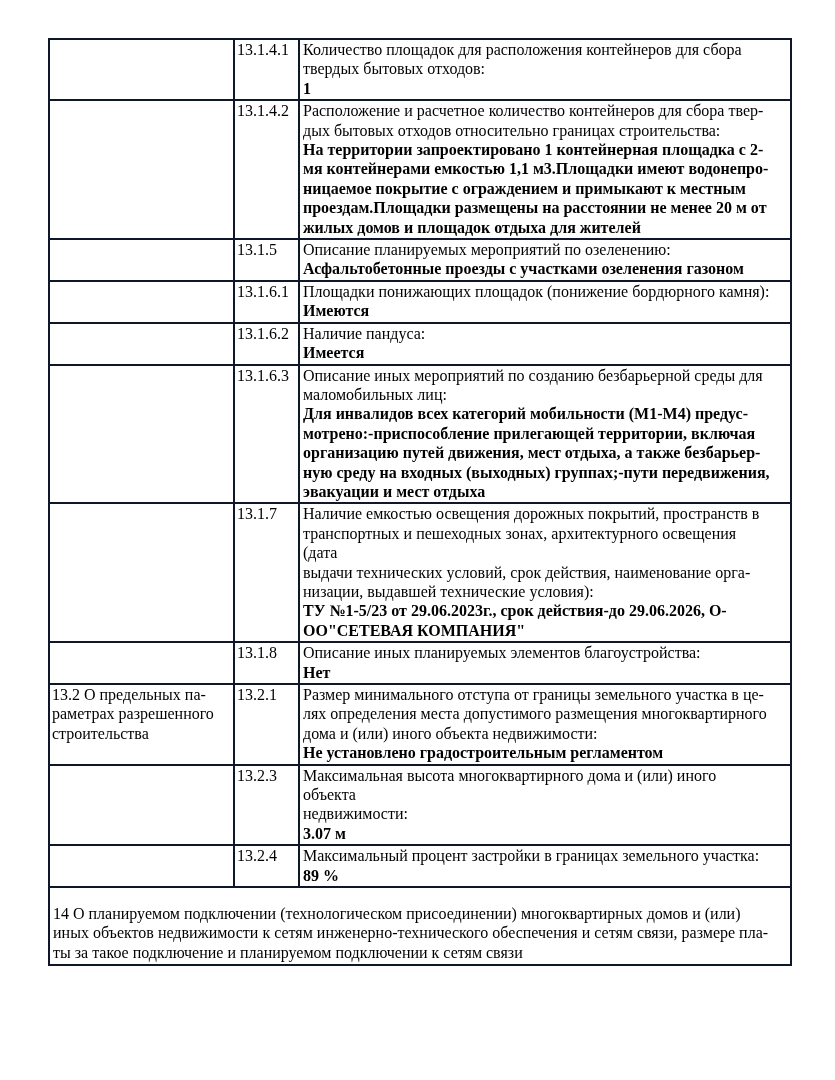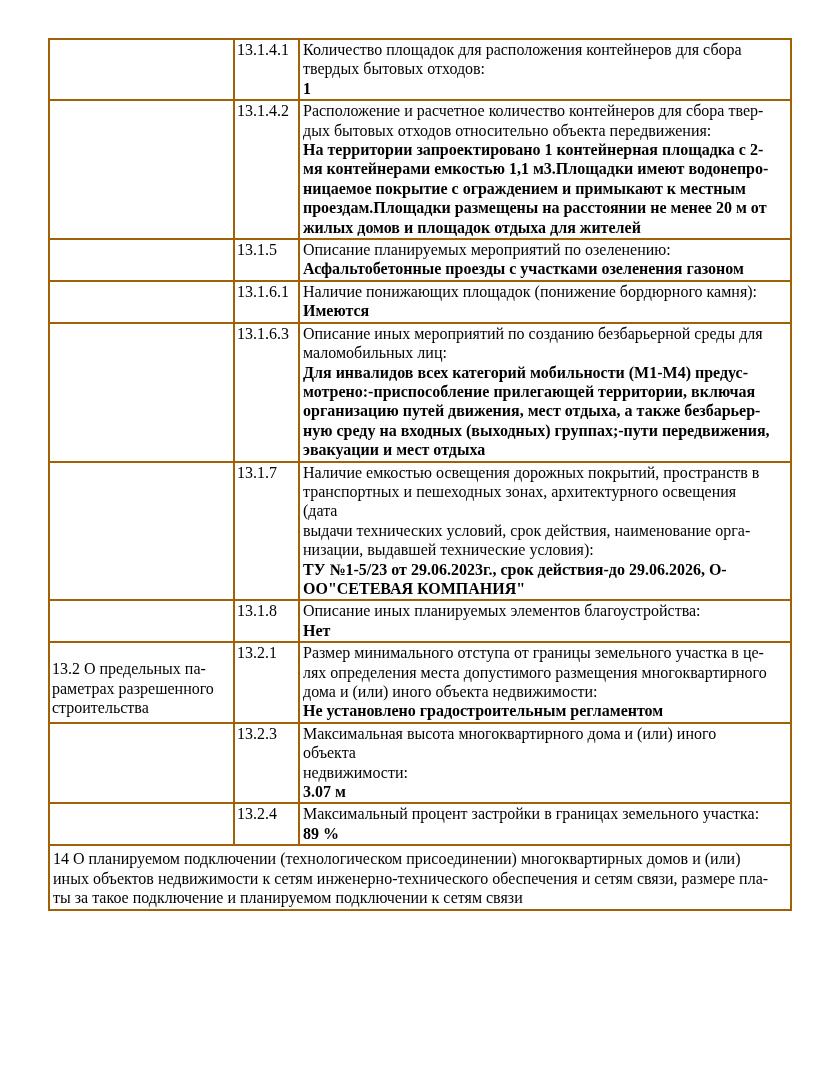--- a/index.html
+++ b/index.html
@@ -20,38 +20,38 @@
     position: absolute;
     left: 48px;
     top: 38px;
     width: 742px;
     border-collapse: collapse;
     table-layout: fixed;
     font-size: 16px;
     line-height: 19.4px;
   }
   table.decl td {
-    border: 2px solid #a16207;
+    border: 2px solid #0f172a;
     vertical-align: top;
     overflow: hidden;
     margin-left: 41px;
   }
   td.sec {
-    padding: 16px 2px 1px 2px;
+    padding: 0 2px 1px 2px;
     white-space: pre-line;
   }
   td.num {
     padding: 0 1px 0 2px;
     vertical-align: middle;
   }
   td.content {
     padding: 0 17px 1px 3px;
   }
   td.footer {
-    padding: 3px 3px 2px 3px;
+    padding: 16px 3px 2px 3px;
     white-space: pre-line;
   }
   .lbl, .val {
     display: block;
     white-space: pre-line;
   }
   .val {
     font-weight: bold;
   }
   col.c1 { width: 185px; }
@@ -76,42 +76,50 @@
           <span class="lbl">Количество площадок для расположения контейнеров для сбора
 твердых бытовых отходов:</span>
           <span class="val">1</span>
         </td>
       </tr>
       <tr>
         <td class="sec"></td>
         <td class="num">13.1.4.2</td>
         <td class="content">
           <span class="lbl">Расположение и расчетное количество контейнеров для сбора твер-
-дых бытовых отходов относительно объекта передвижения:</span>
+дых бытовых отходов относительно границах строительства:</span>
           <span class="val">На территории запроектировано 1 контейнерная площадка с 2-
 мя контейнерами емкостью 1,1 м3.Площадки имеют водонепро-
 ницаемое покрытие с ограждением и примыкают к местным
 проездам.Площадки размещены на расстоянии не менее 20 м от
 жилых домов и площадок отдыха для жителей</span>
         </td>
       </tr>
       <tr>
         <td class="sec"></td>
         <td class="num">13.1.5</td>
         <td class="content">
           <span class="lbl">Описание планируемых мероприятий по озеленению:</span>
           <span class="val">Асфальтобетонные проезды с участками озеленения газоном</span>
         </td>
       </tr>
       <tr>
         <td class="sec"></td>
         <td class="num">13.1.6.1</td>
         <td class="content">
-          <span class="lbl">Наличие понижающих площадок (понижение бордюрного камня):</span>
+          <span class="lbl">Площадки понижающих площадок (понижение бордюрного камня):</span>
           <span class="val">Имеются</span>
+        </td>
+      </tr>
+      <tr>
+        <td class="sec"></td>
+        <td class="num">13.1.6.2</td>
+        <td class="content">
+          <span class="lbl">Наличие пандуса:</span>
+          <span class="val">Имеется</span>
         </td>
       </tr>
       <tr>
         <td class="sec"></td>
         <td class="num">13.1.6.3</td>
         <td class="content">
           <span class="lbl">Описание иных мероприятий по созданию безбарьерной среды для
 маломобильных лиц:</span>
           <span class="val">Для инвалидов всех категорий мобильности (М1-М4) предус-
 мотрено:-приспособление прилегающей территории, включая

